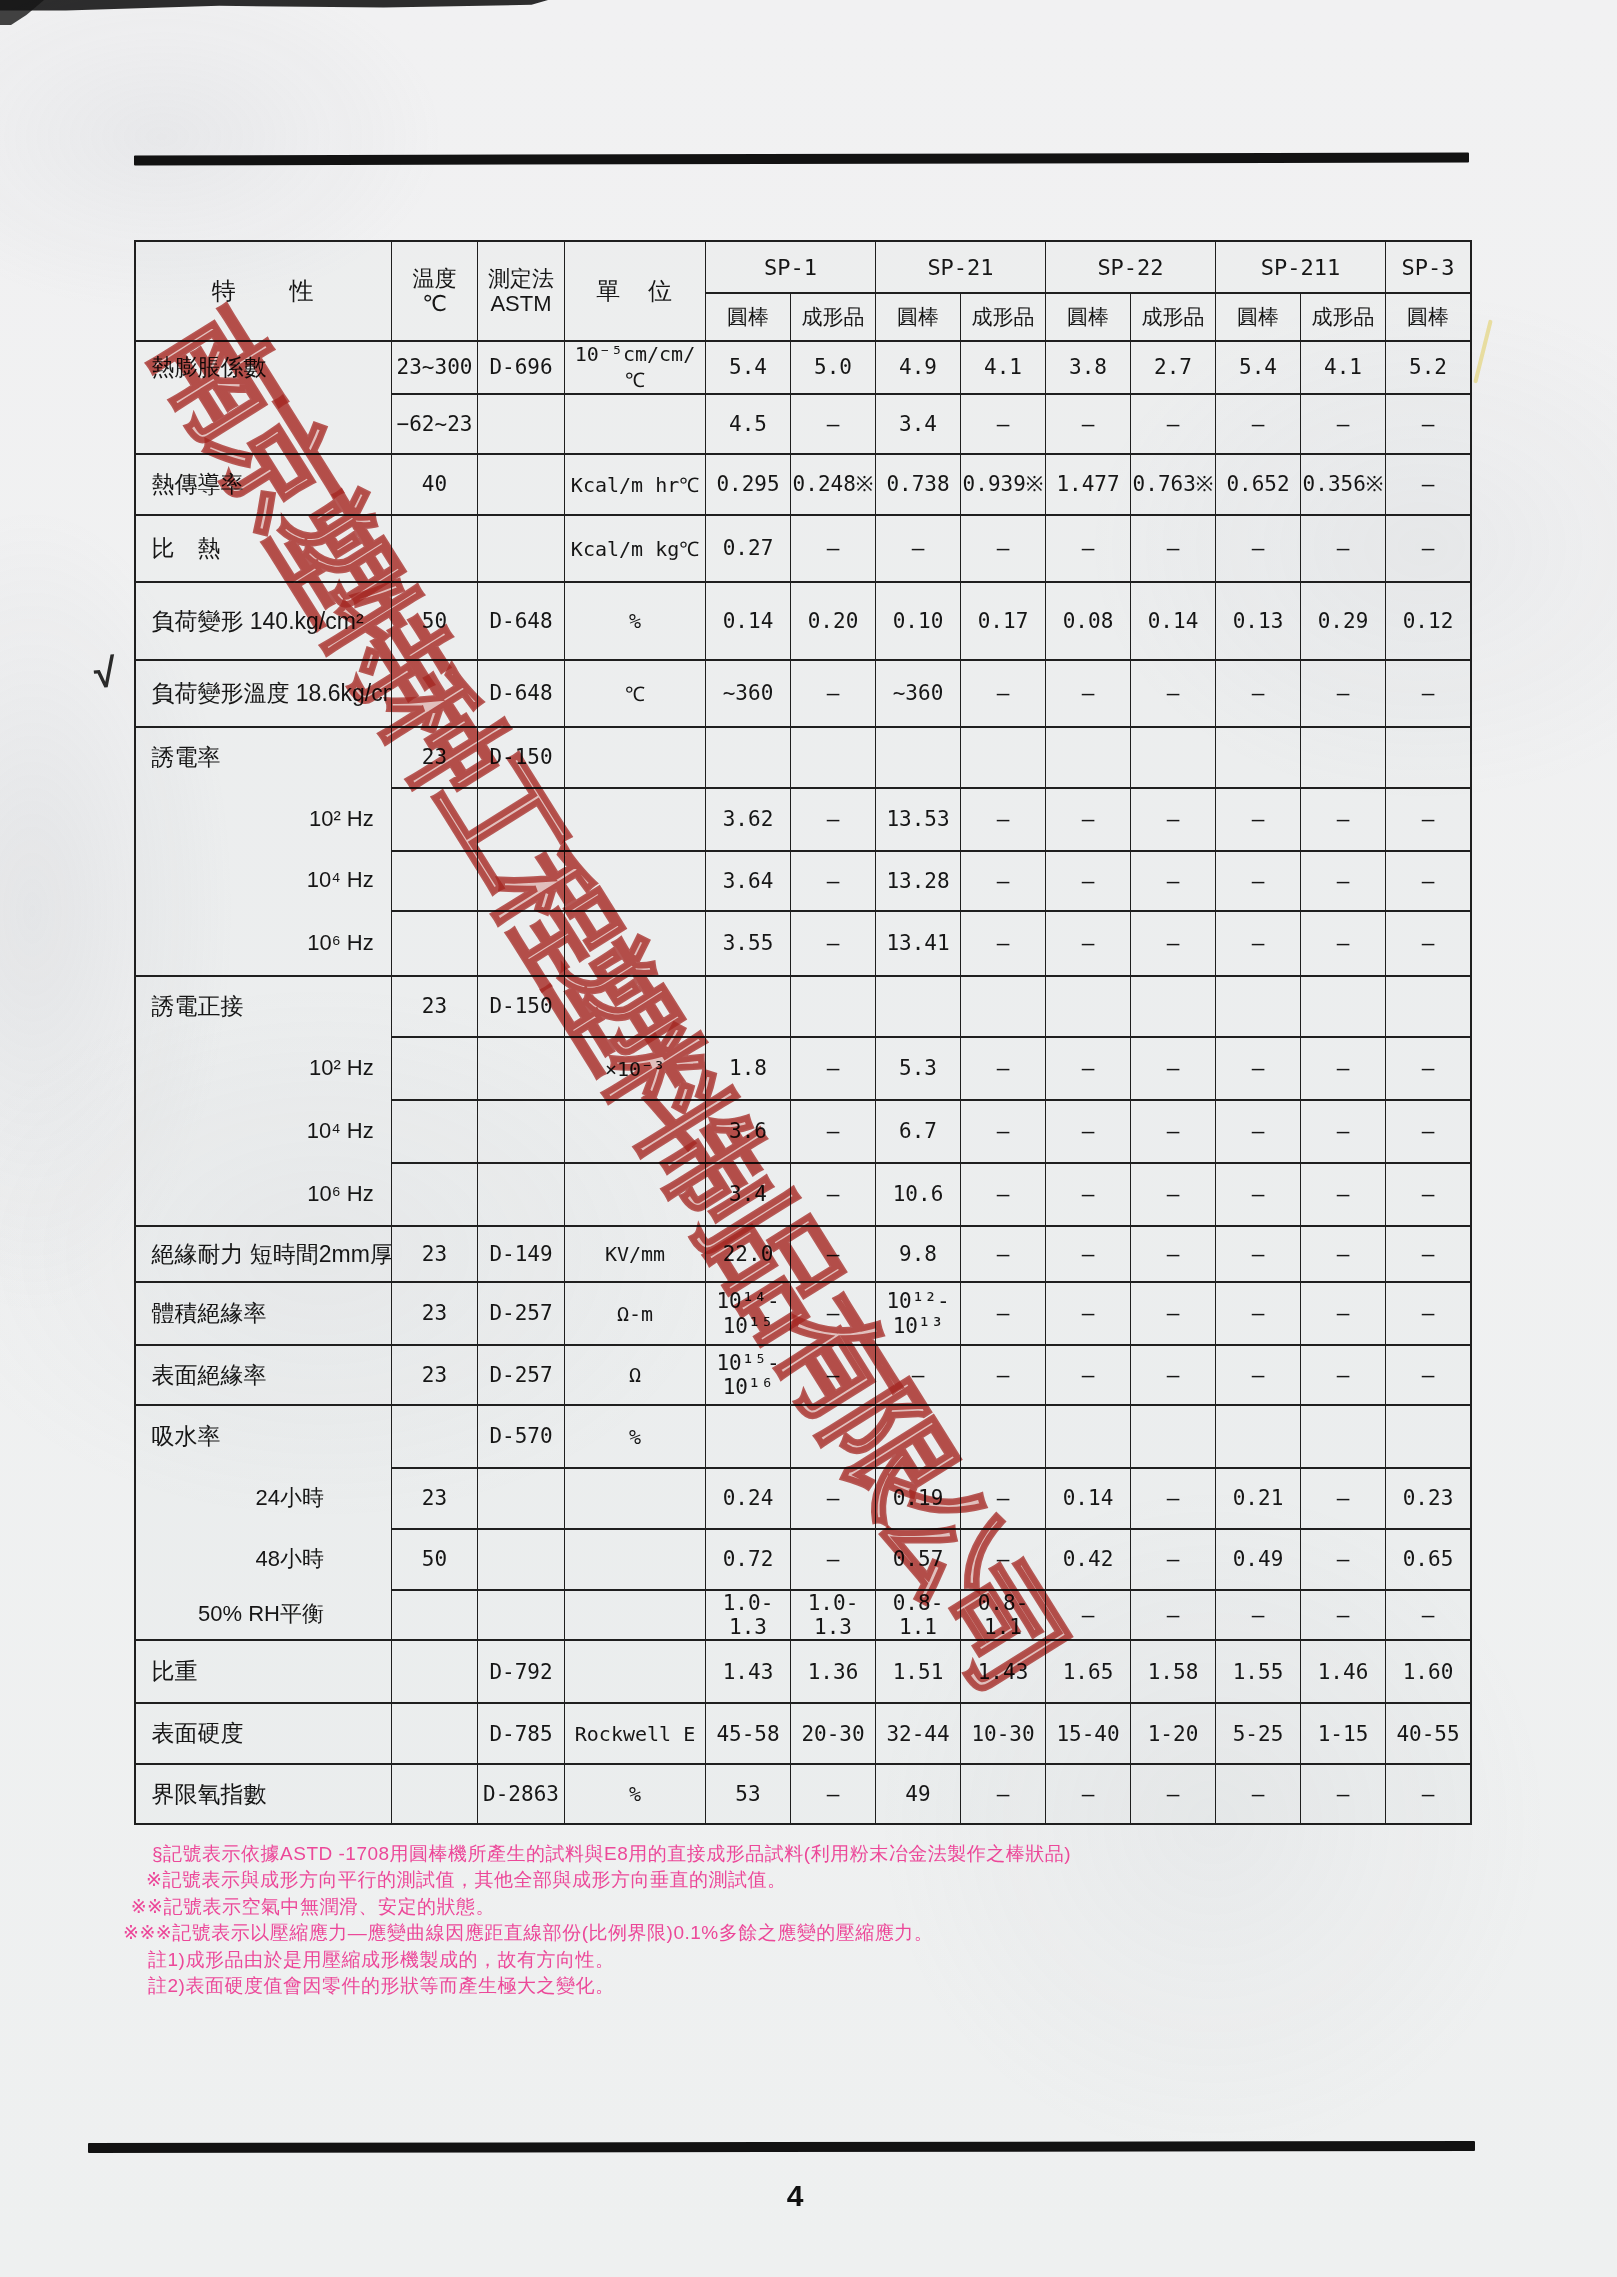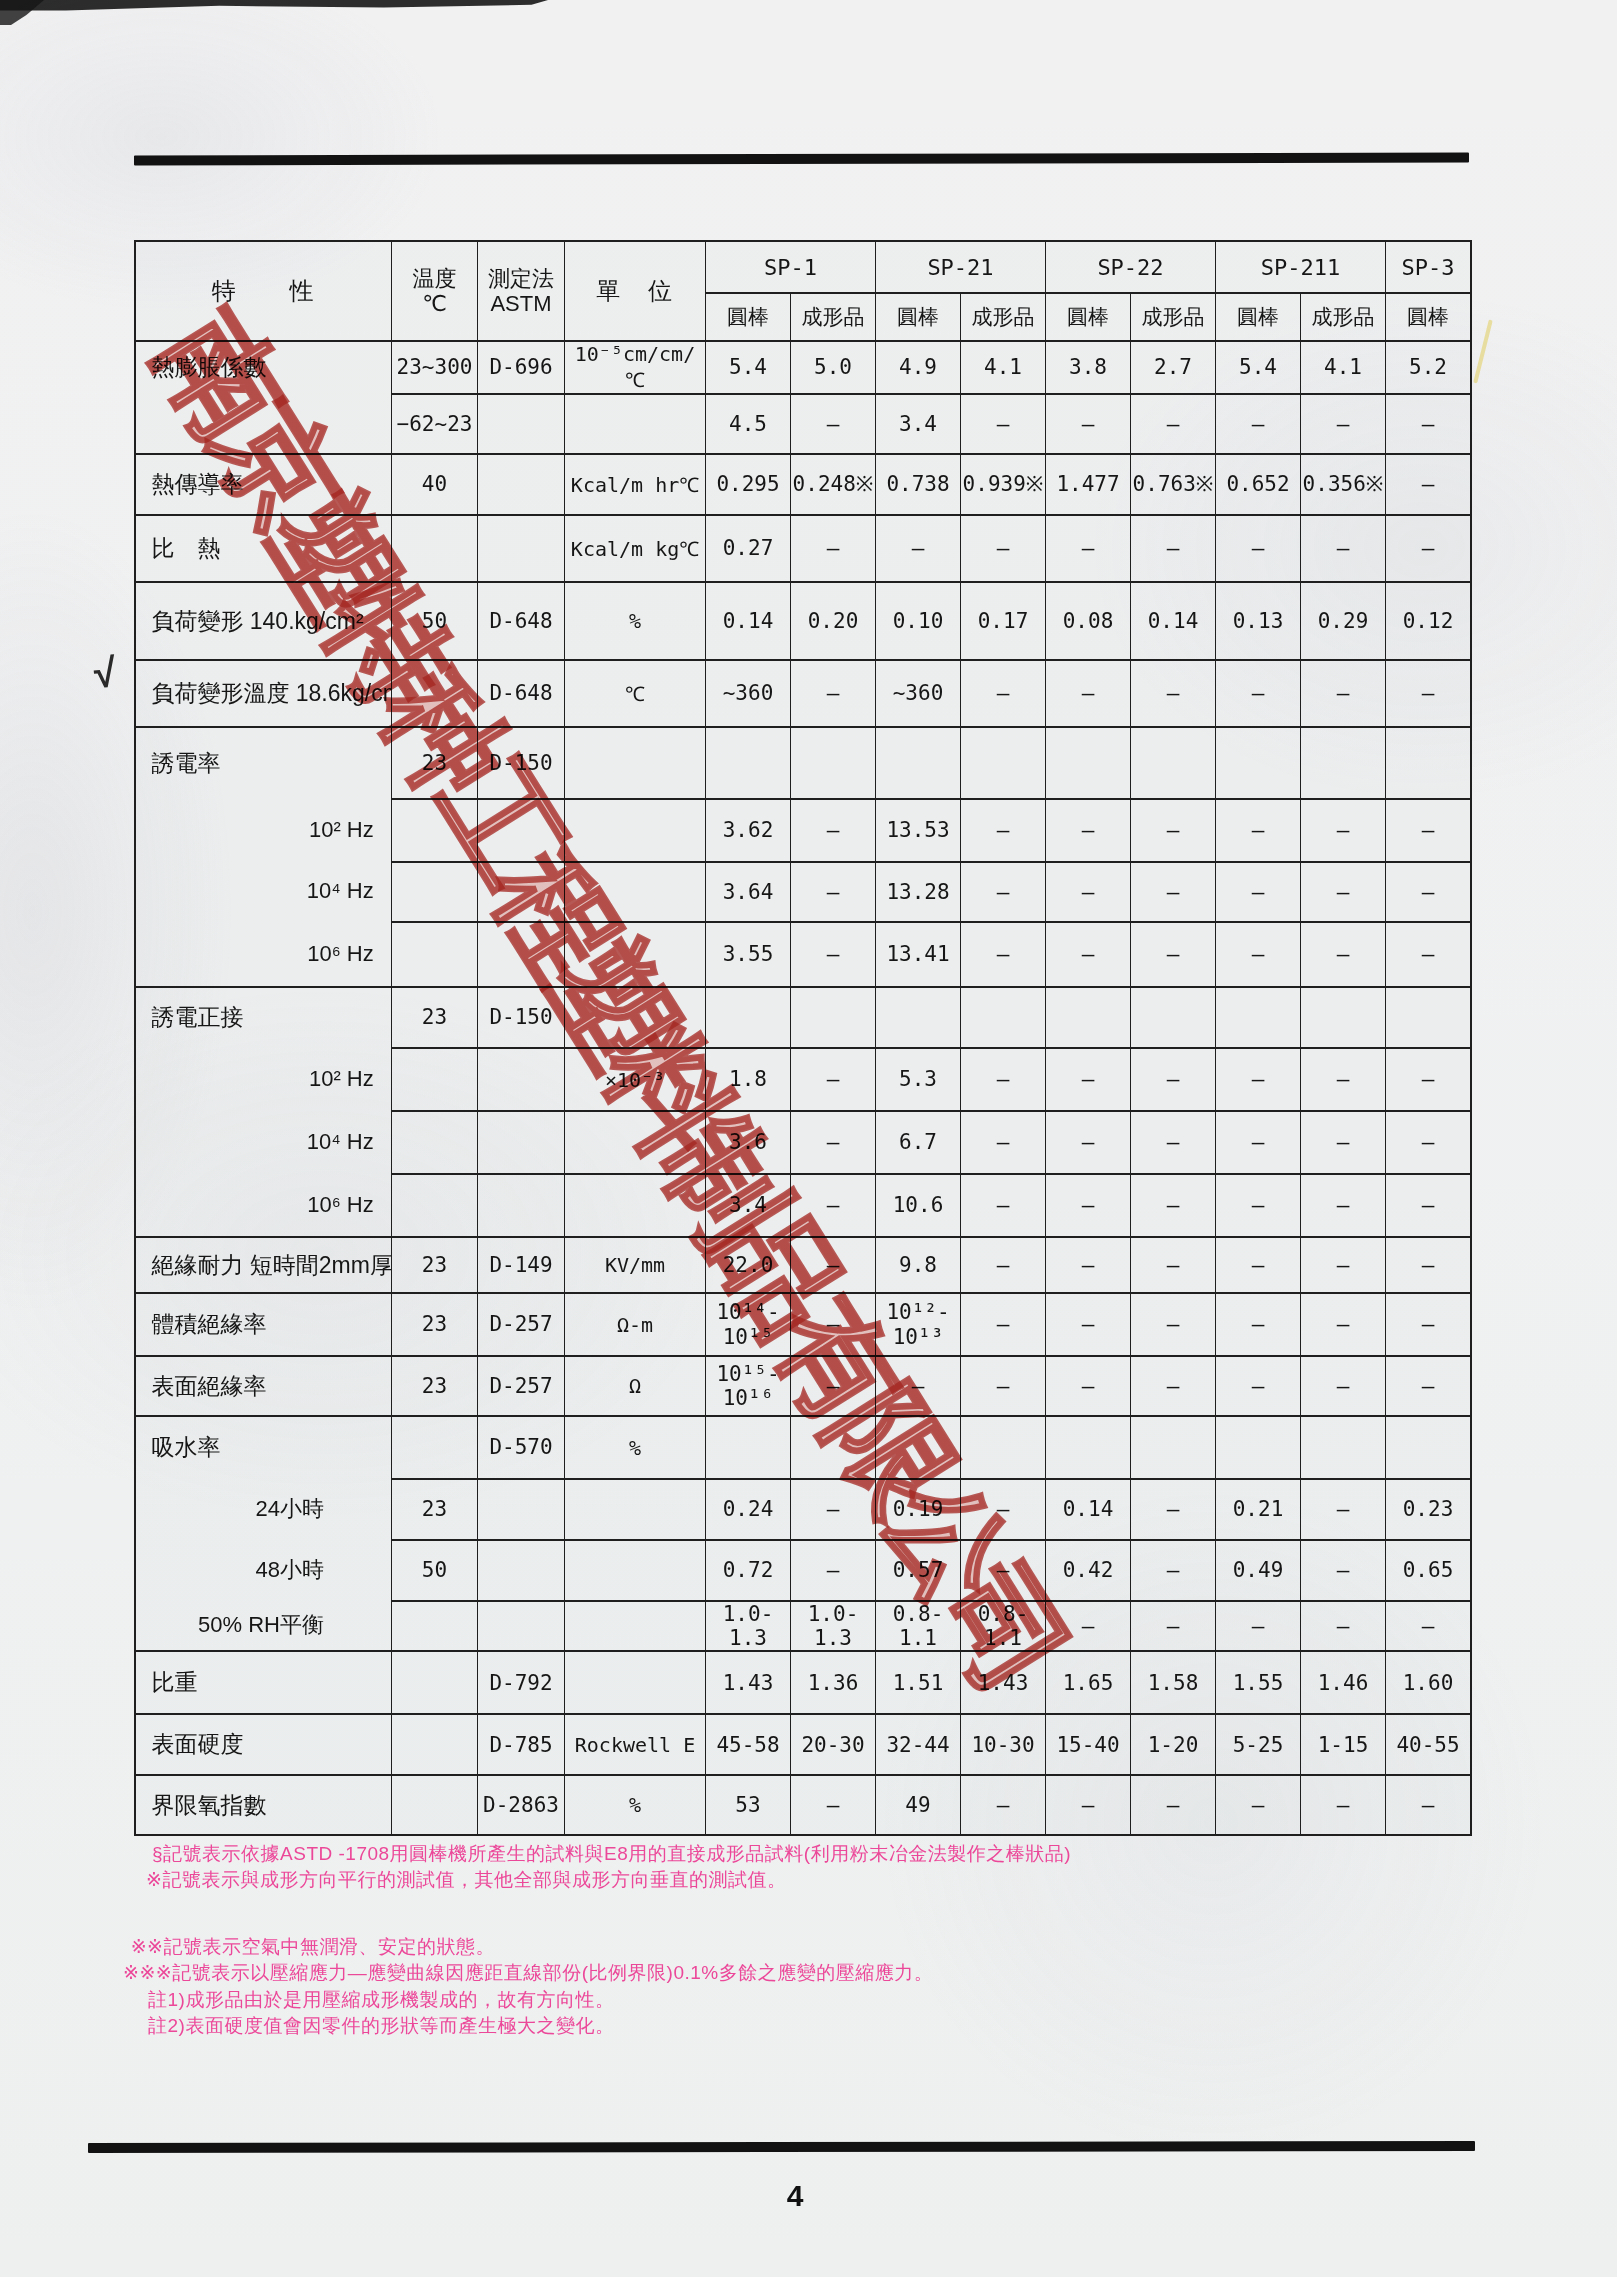--- a/index.html
+++ b/index.html
@@ -62,21 +62,21 @@
   td.lab.sub.pad2{padding-right:67px;}
   td.num{font-family:"DejaVu Sans Mono","Liberation Mono",monospace;font-size:21px;
     text-align:center;white-space:pre-line;line-height:1.15;}
   td.unit{font-family:"DejaVu Sans Mono","Liberation Mono",monospace;font-size:20px;text-align:center;}
   tr.subrow td.lab{border-top:none;}
   
   .footnotes{position:absolute;left:123px;top:1841px;z-index:2;font-size:19px;line-height:26.4px;
     color:#ec4899;letter-spacing:0.5px;white-space:nowrap;}
   .fn-i30{padding-left:29px;}
   .fn-i24{padding-left:23px;}
-  .fn-i8{padding-left:7.7px;margin-top:40px;}
+  .fn-i8{padding-left:7.7px;}
   .fn-i0{padding-left:0;}
   .fn-i26{padding-left:25px;}
 </style>
 </head>
 <body>
 
 <div class="smudge-top"></div>
 <div class="smudge-corner"></div>
 <div class="yellow-scribble"></div>
 
@@ -218,21 +218,21 @@
           <td class="num">~360</td>
           <td class="num">—</td>
           <td class="num">~360</td>
           <td class="num">—</td>
           <td class="num">—</td>
           <td class="num">—</td>
           <td class="num">—</td>
           <td class="num">—</td>
           <td class="num">—</td>
         </tr>
-        <tr style="height: 72px;">
+        <tr style="height: 61px;">
           <td class="c0 lab">誘電率</td>
           <td class="num">23</td>
           <td class="num">D-150</td>
           <td class="unit"></td>
           <td class="num"></td>
           <td class="num"></td>
           <td class="num"></td>
           <td class="num"></td>
           <td class="num"></td>
           <td class="num"></td>

